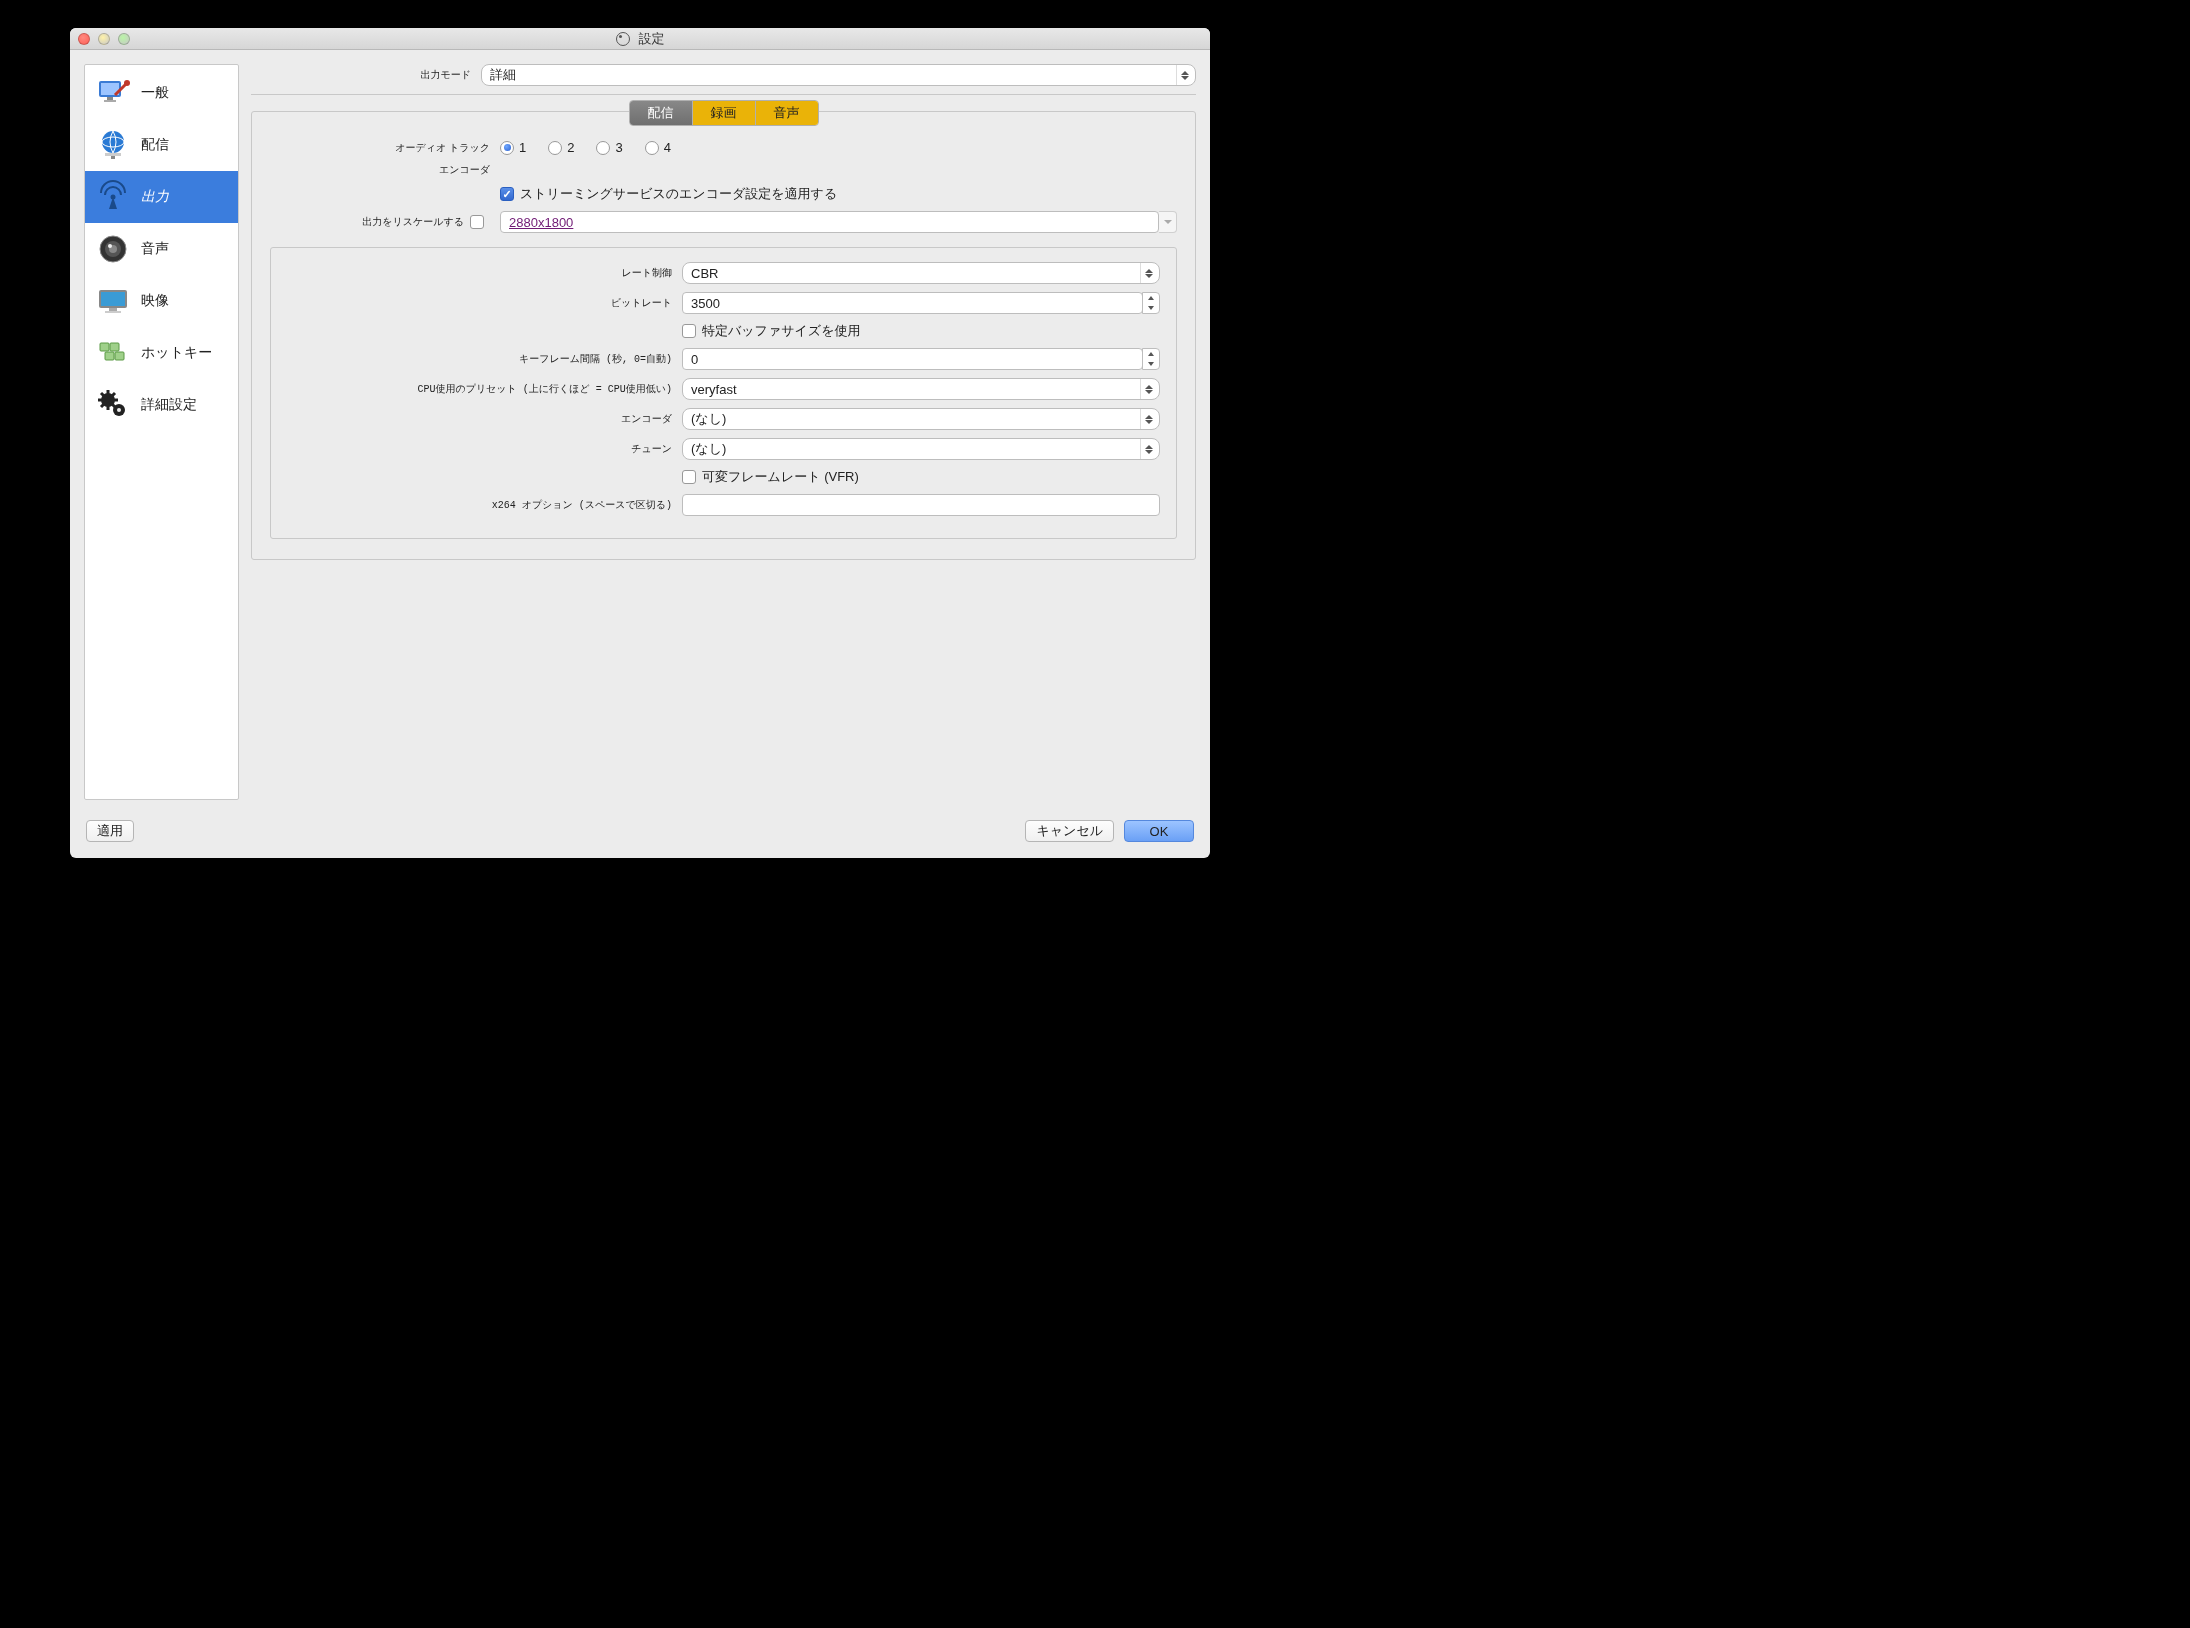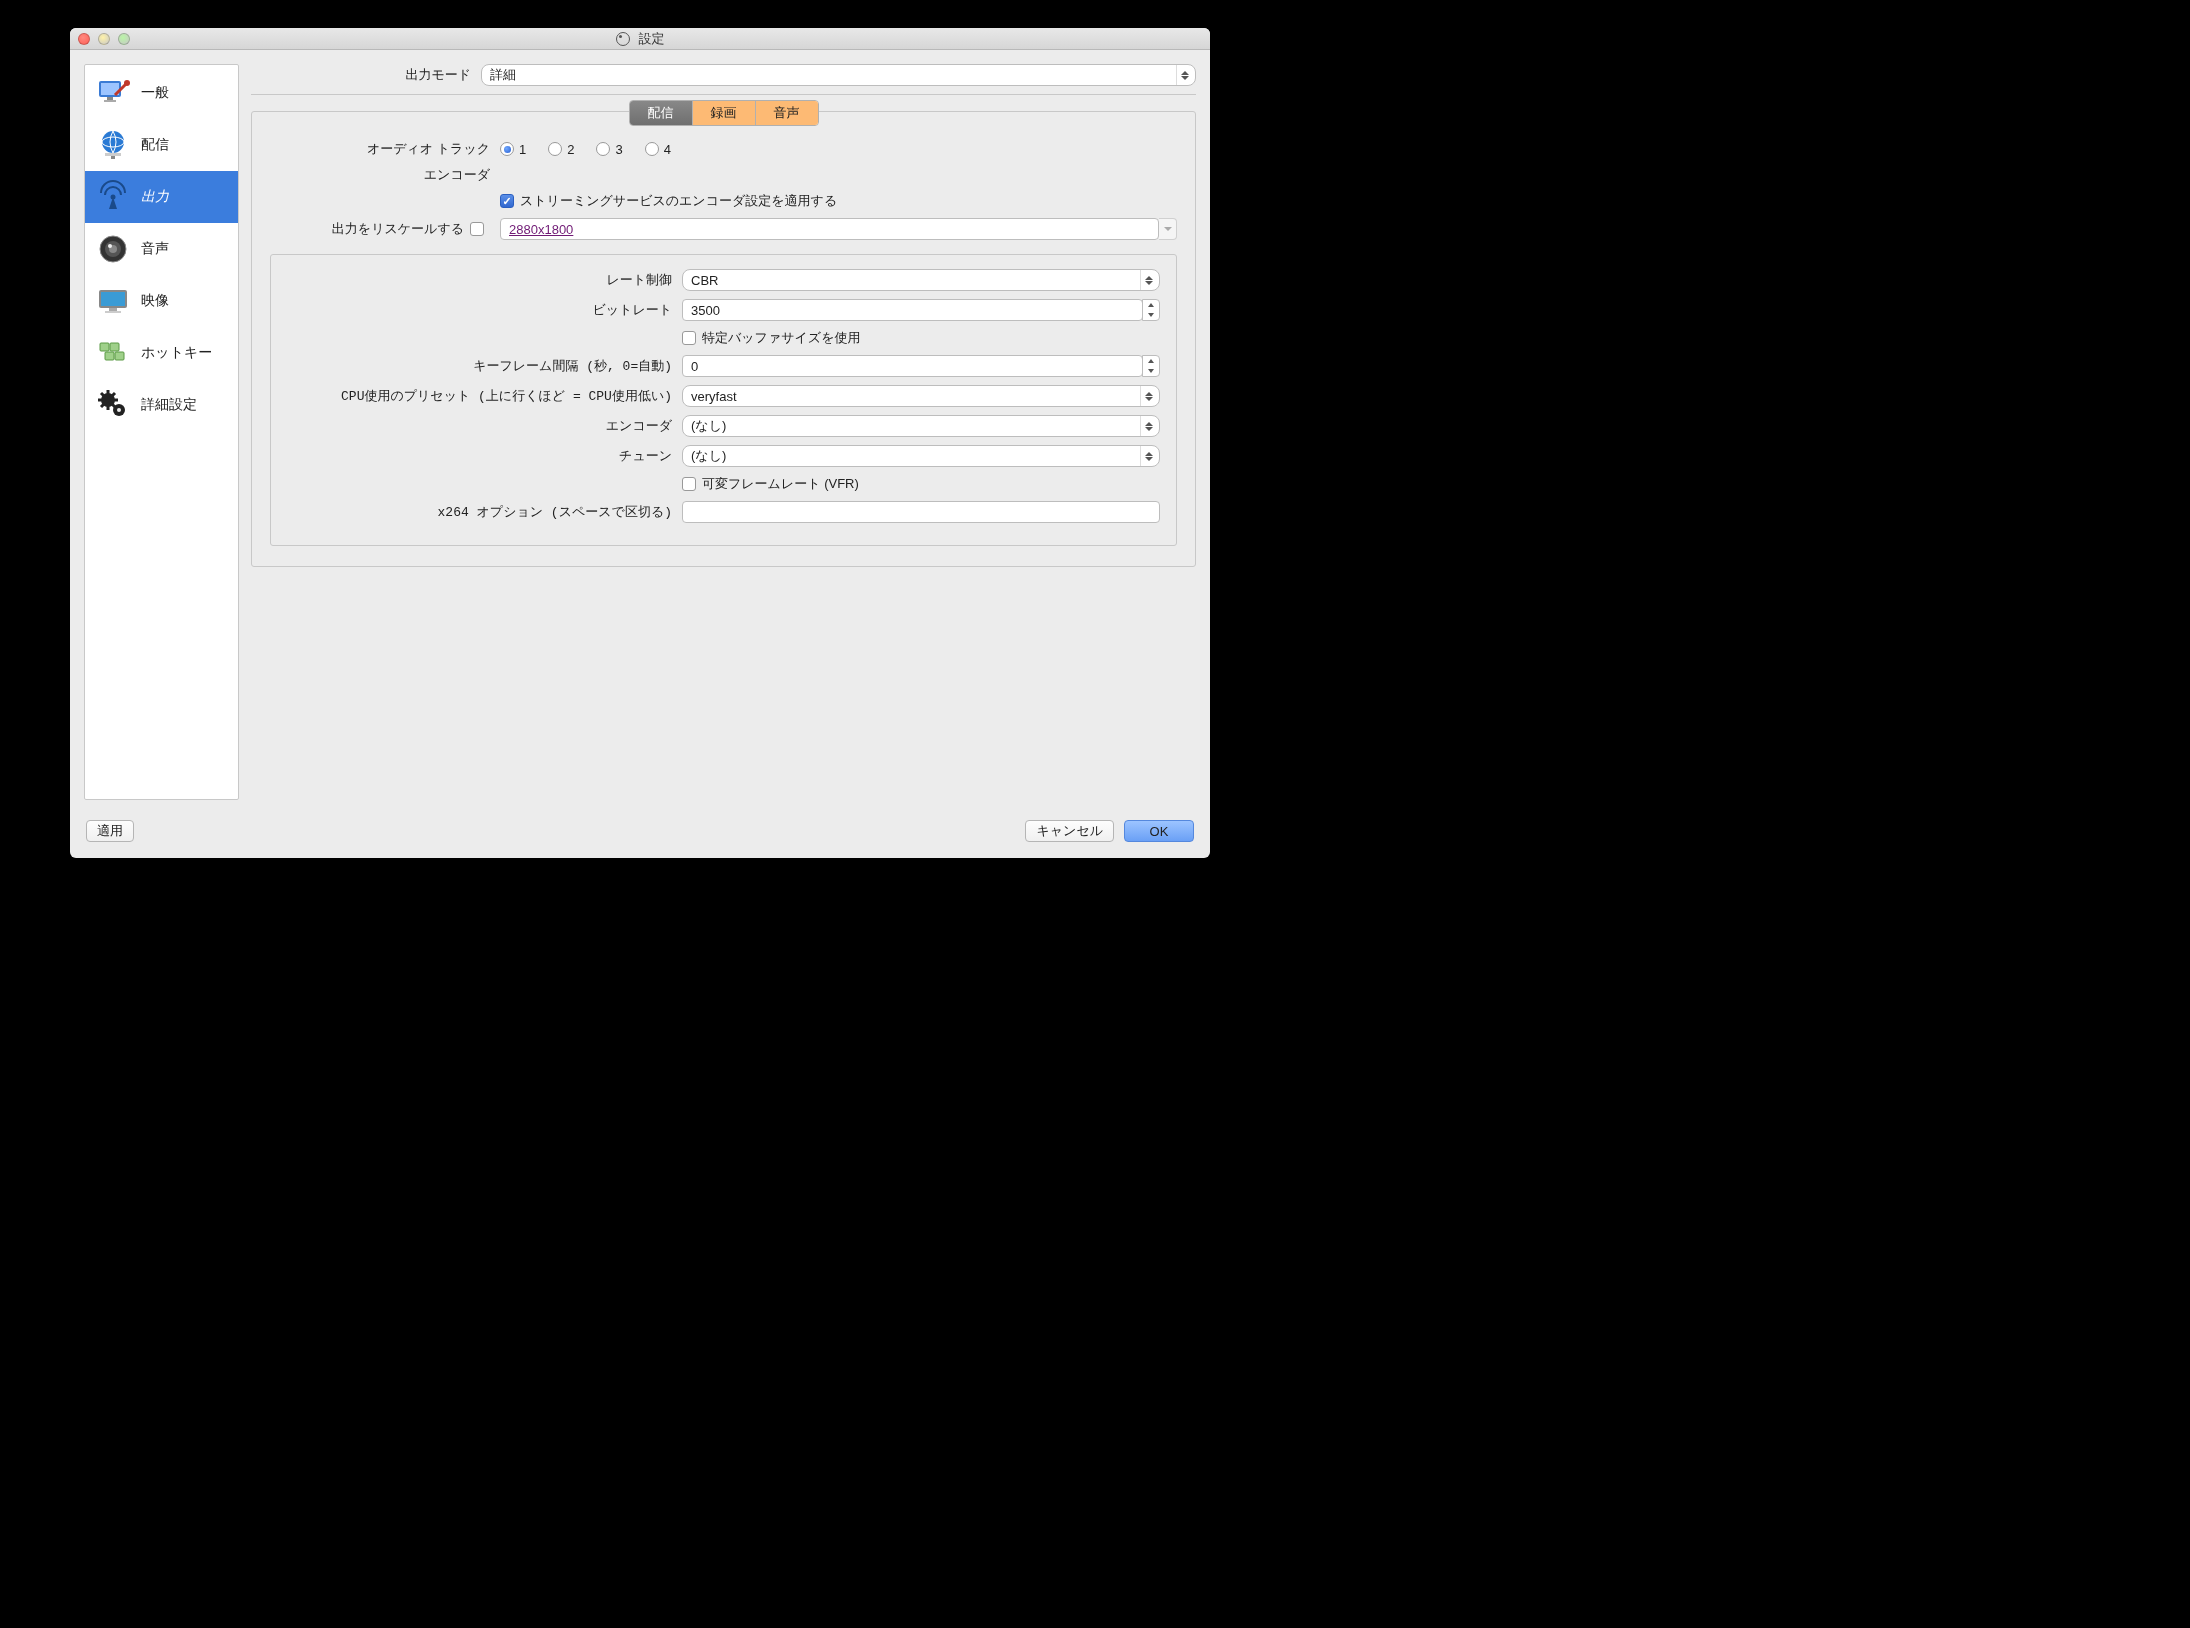--- a/index.html
+++ b/index.html
@@ -104,21 +104,21 @@
     padding-left: 12px;
   }
   .row {
     display: flex;
     align-items: center;
     margin-bottom: 8px;
   }
   .label-col {
     text-align: right;
     padding-right: 10px;
-    font-size: 13px;
+    font-size: 10px;
     flex-shrink: 0;
   }
   .top-section .label-col { width: 230px; }
   .select, .combo {
     flex: 1;
     height: 22px;
     background: #fff;
     border: 1px solid #bdbdbd;
     border-radius: 8px;
     display: flex;
@@ -185,21 +185,21 @@
     display: flex;
     background: #fff;
     border: 1px solid #b0b0b0;
     border-radius: 4px;
     overflow: hidden;
   }
   .tab {
     padding: 3px 18px;
     font-size: 13px;
     border-right: 1px solid #b0b0b0;
-    background: #fdba74;
+    background: #eab308;
   }
   .tab:last-child { border-right: none; }
   .tab.active {
     background: linear-gradient(#888,#6f6f6f);
     color: #fff;
   }
   .group .label-col { width: 230px; }
   .radio-group { display: flex; gap: 22px; }
   .radio { display: flex; align-items: center; gap: 5px; }
   .radio-dot {

